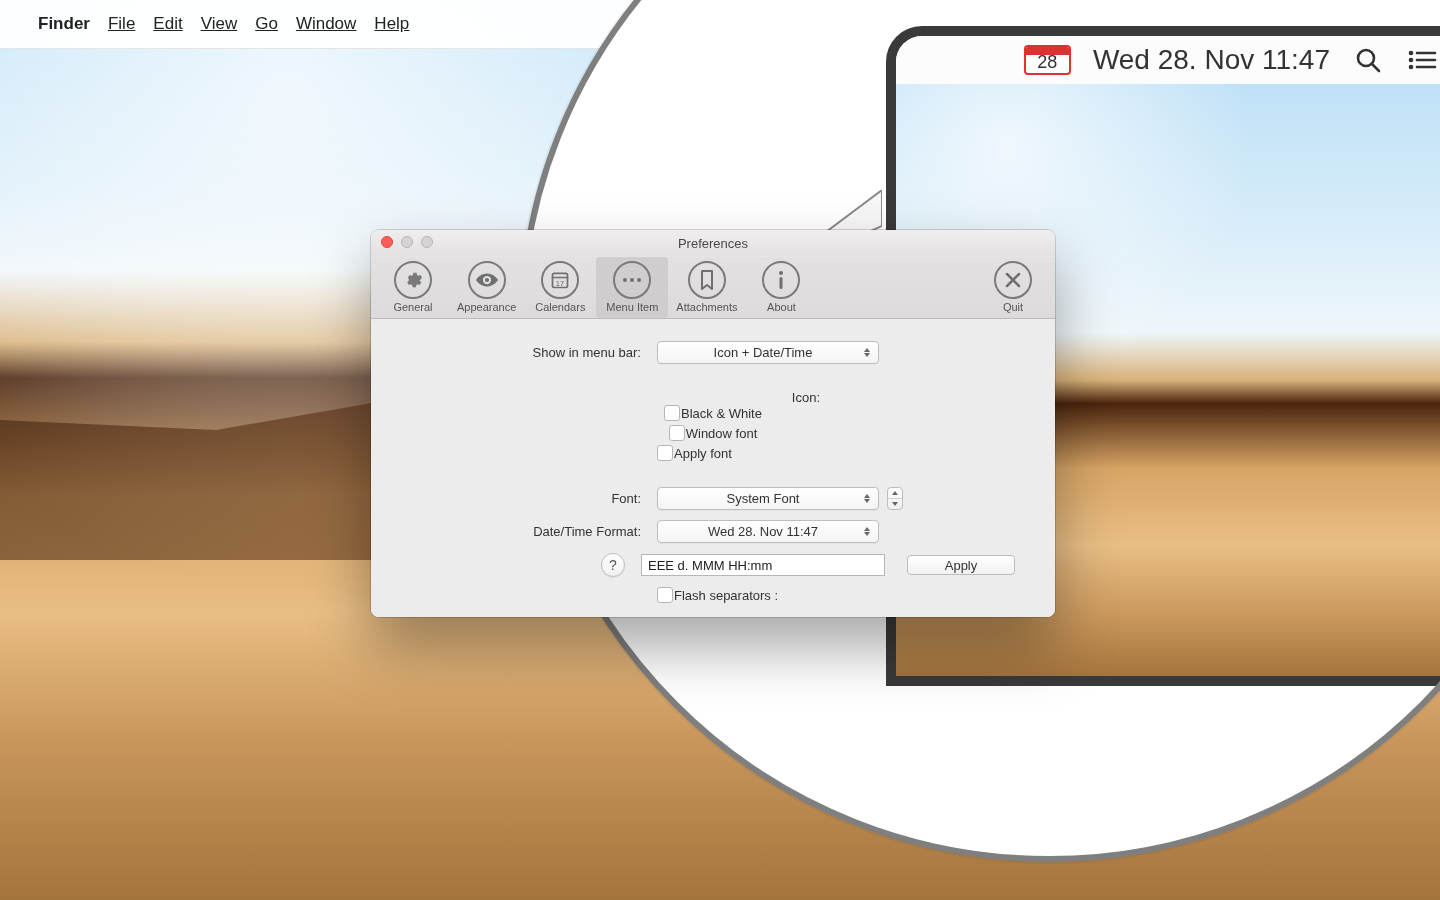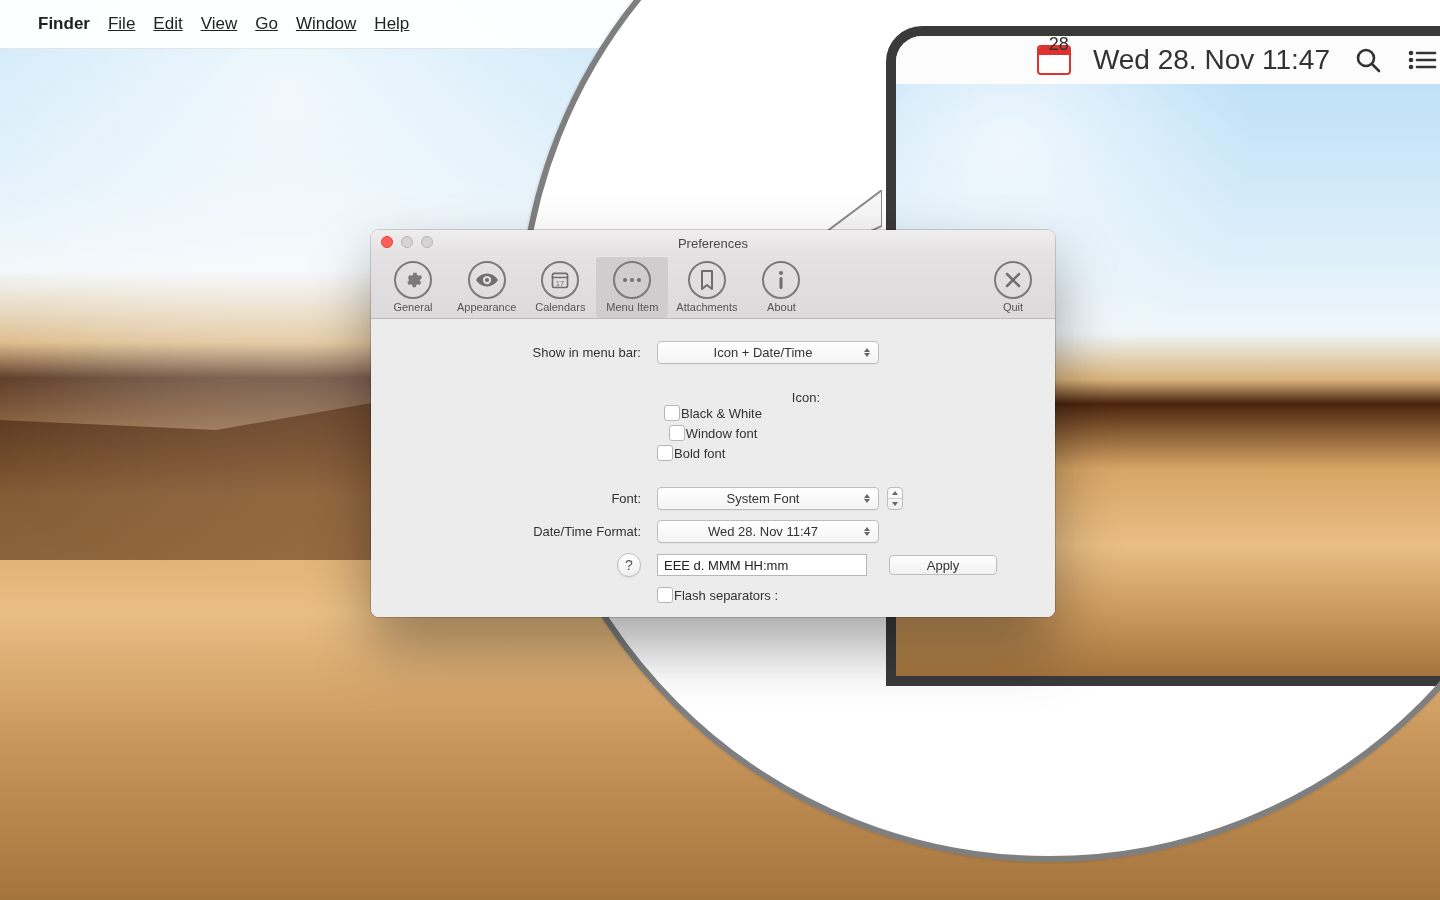--- a/index.html
+++ b/index.html
@@ -96,32 +96,32 @@
     display: flex;
     align-items: center;
     justify-content: flex-end;
     padding: 0 18px;
     gap: 22px;
     box-sizing: border-box;
     font-size: 28px;
     color: #3a3a3a;
   }
   .mag-cal-icon {
-    width: 34px;
+    width: 47px;
     height: 30px;
     border: 2px solid #e03131;
     border-radius: 4px;
     position: relative;
     display: flex;
     align-items: flex-end;
-    justify-content: flex-end;
+    justify-content: center;
     background: #fff;
     font-size: 18px;
     line-height: 1;
-    padding-bottom: 20px;
+    padding-bottom: 2px;
     color: #333;
     box-sizing: border-box;
   }
   .mag-cal-icon::before {
     content: "";
     position: absolute;
     top: 0; left: 0; right: 0;
     height: 8px;
     background: #e03131;
     border-radius: 2px 2px 0 0;
@@ -521,21 +521,21 @@
           <span class="cb-box"></span>
           <span>Window font</span>
         </label>
       </div>
     </div>
     <div class="form-row">
       <div class="form-label"></div>
       <div class="form-field">
         <label class="checkbox">
           <span class="cb-box"></span>
-          <span>Bold font</span>
+          <span>Apply font</span>
         </label>
       </div>
     </div>
 
     <div class="section-gap"></div>
 
     <div class="form-row">
       <div class="form-label">Font:</div>
       <div class="form-field">
         <div class="popup" style="min-width:182px">
@@ -561,21 +561,21 @@
           <span class="caret"></span>
         </div>
       </div>
     </div>
 
     <div class="form-row">
       <div class="form-label" style="display:flex;justify-content:flex-end;">
         <span class="help-button">?</span>
       </div>
       <div class="form-field">
-        <input class="text-input" style="width: 210px;" value="EEE d. MMM HH:mm">
+        <input class="text-input" style="width: 244px;" value="EEE d. MMM HH:mm">
         <span style="width:6px"></span>
         <button class="push-button">Apply</button>
       </div>
     </div>
 
     <div class="form-row" style="margin-bottom:0">
       <div class="form-label"></div>
       <div class="form-field">
         <label class="checkbox">
           <span class="cb-box"></span>

